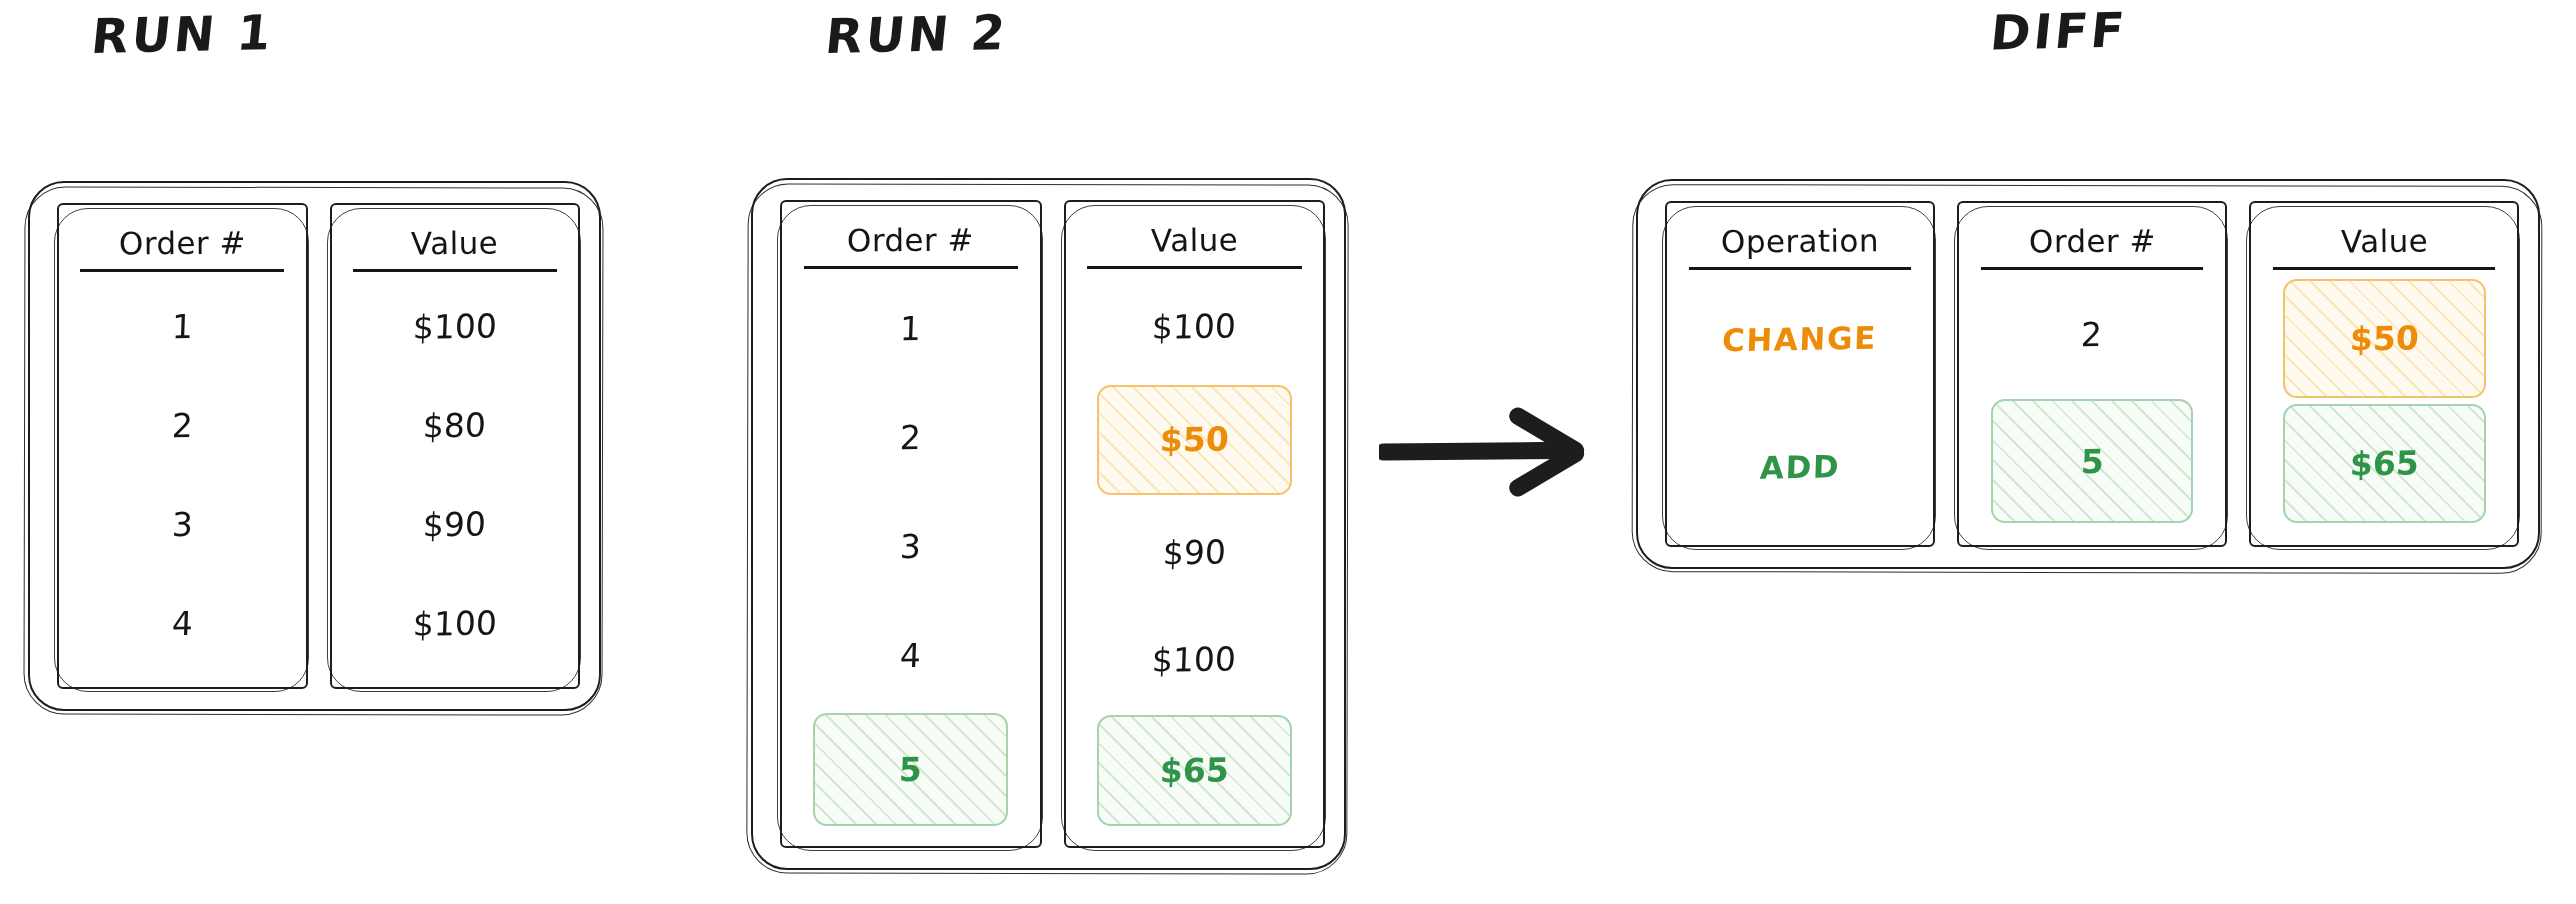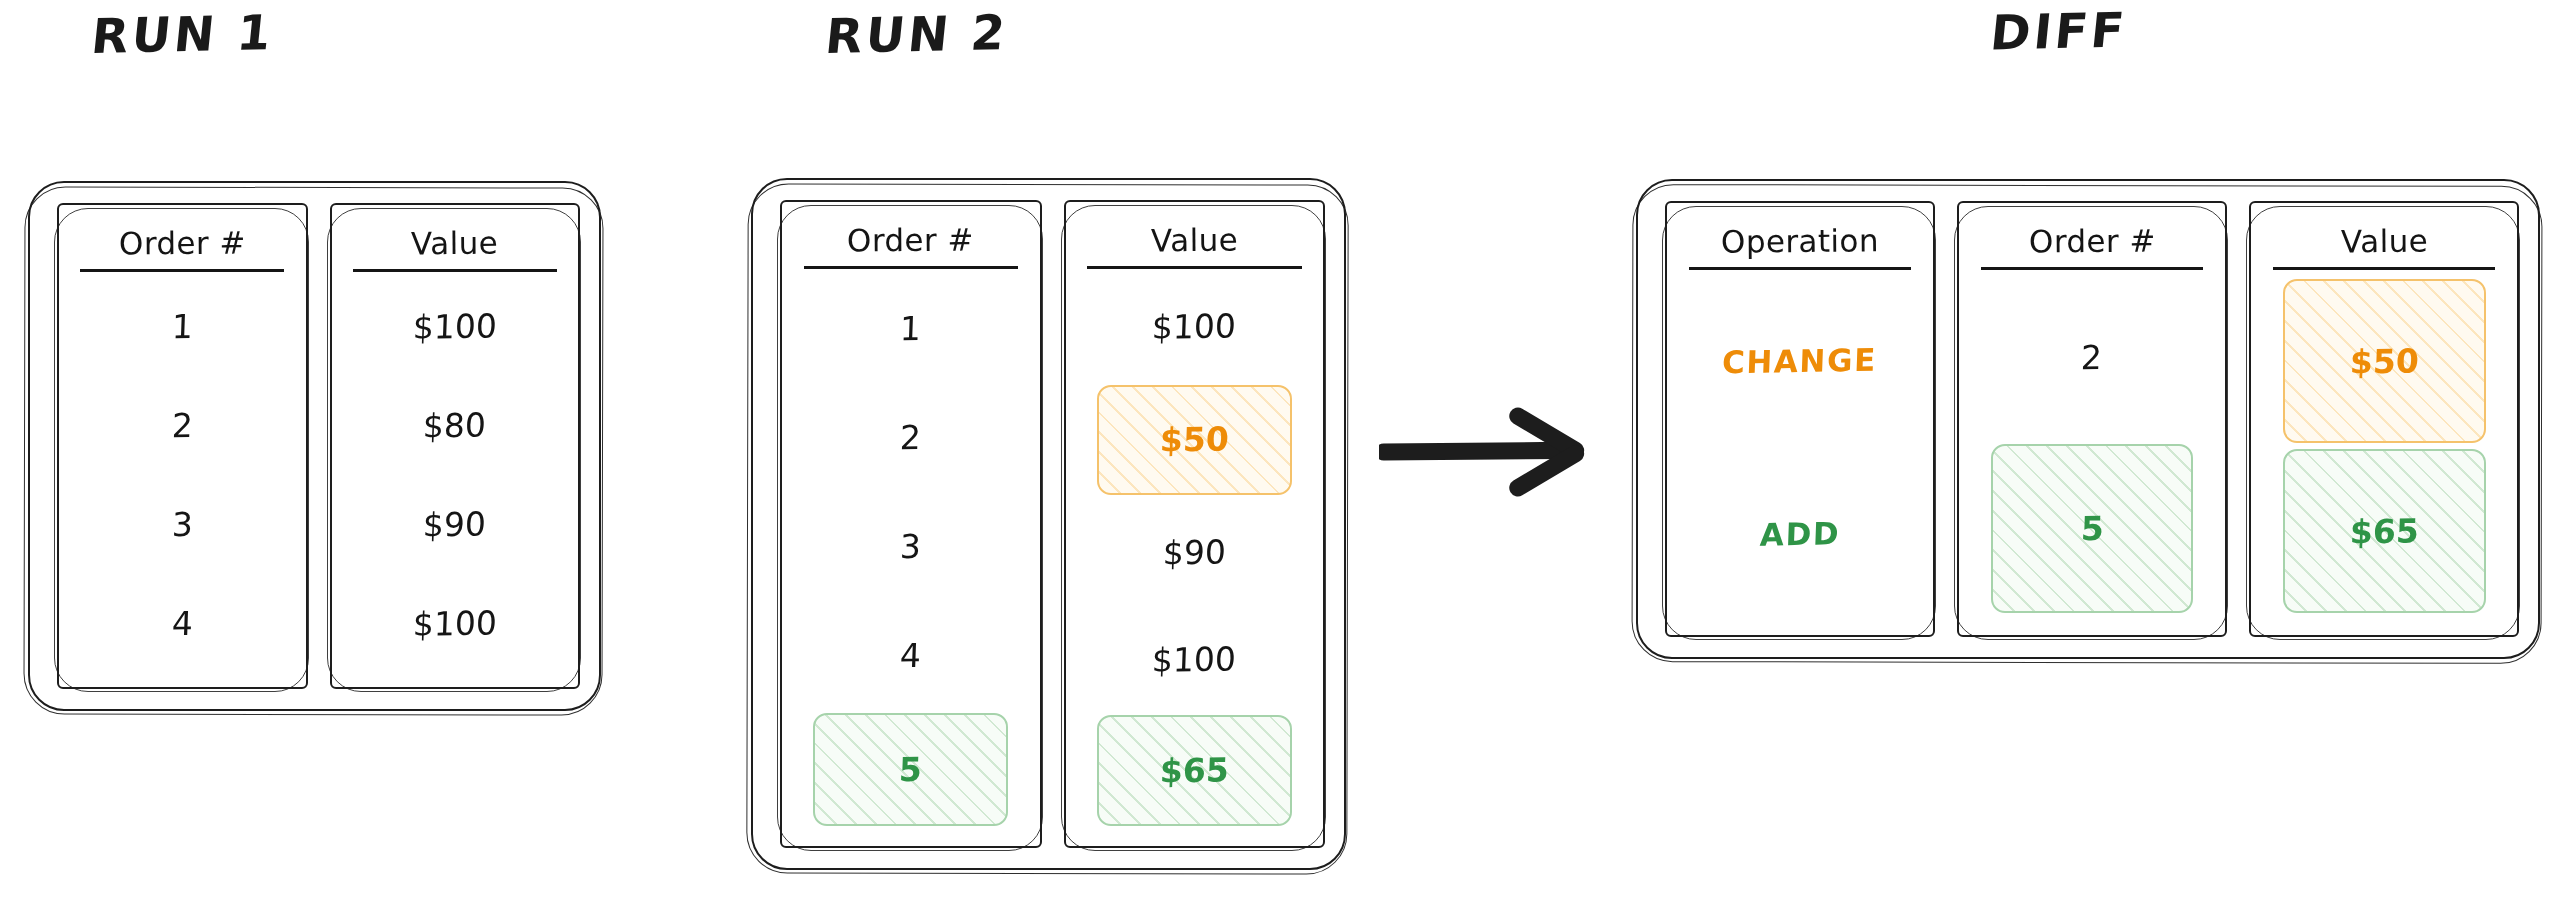--- a/index.html
+++ b/index.html
@@ -253,21 +253,21 @@
   <div class="arrow" style="left:1379px; top:405px; width:234px; height:94px;">
     <svg width="234" height="94" viewBox="0 0 300 120" aria-hidden="true">
       <path d="M6 60 L232 58" stroke="#1d1d1d" stroke-width="22" stroke-linecap="round" fill="none"></path>
       <path d="M178 14 L252 58" stroke="#1d1d1d" stroke-width="22" stroke-linecap="round" fill="none"></path>
       <path d="M178 106 L252 62" stroke="#1d1d1d" stroke-width="22" stroke-linecap="round" fill="none"></path>
     </svg>
   </div>
 
   <div class="panel-title" style="left:1991px; top:3.1px;">DIFF</div>
 
-  <div class="panel" style="left:1636px; top:179px; width:904px; height:480px;">
+  <div class="panel" style="left:1636px; top:179px; width:904px; height:390px;">
     <div class="col">
       <div class="col-head">Operation</div>
       <div class="col-rule"></div>
       <div class="cells">
         <div class="cell op-change" style="flex:1 1 0">
             <span class="txt">CHANGE</span>
           </div>
         <div class="cell op-add" style="flex:1 1 0">
             <span class="txt">ADD</span>
           </div>

